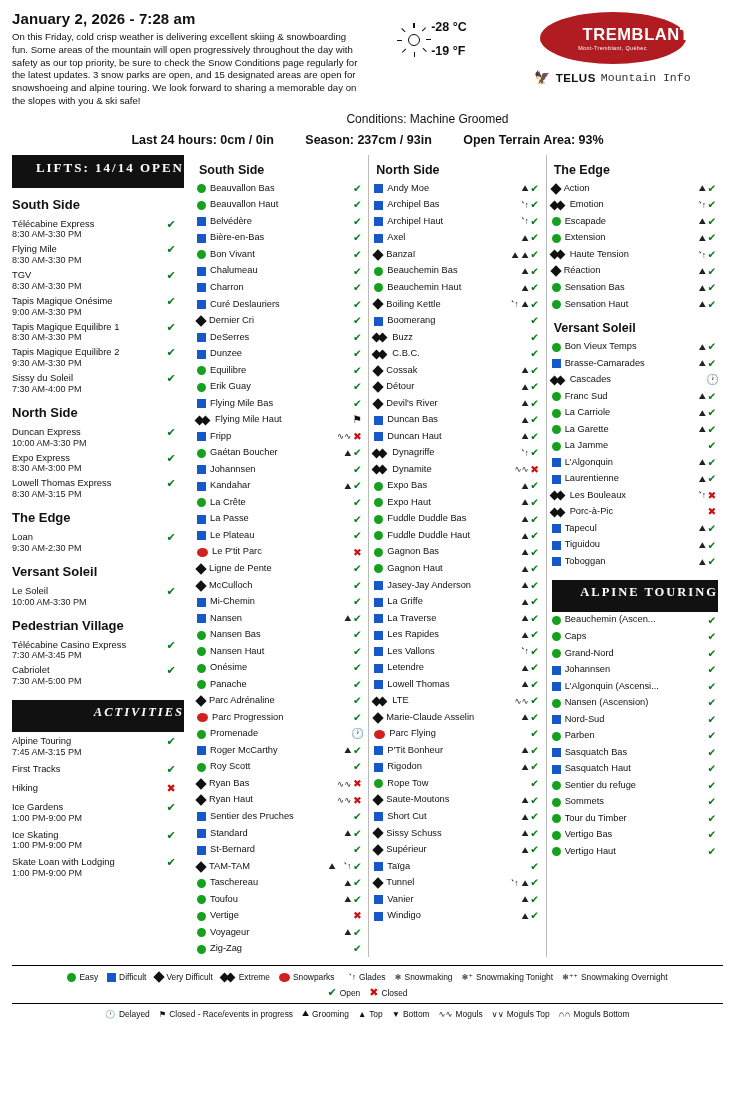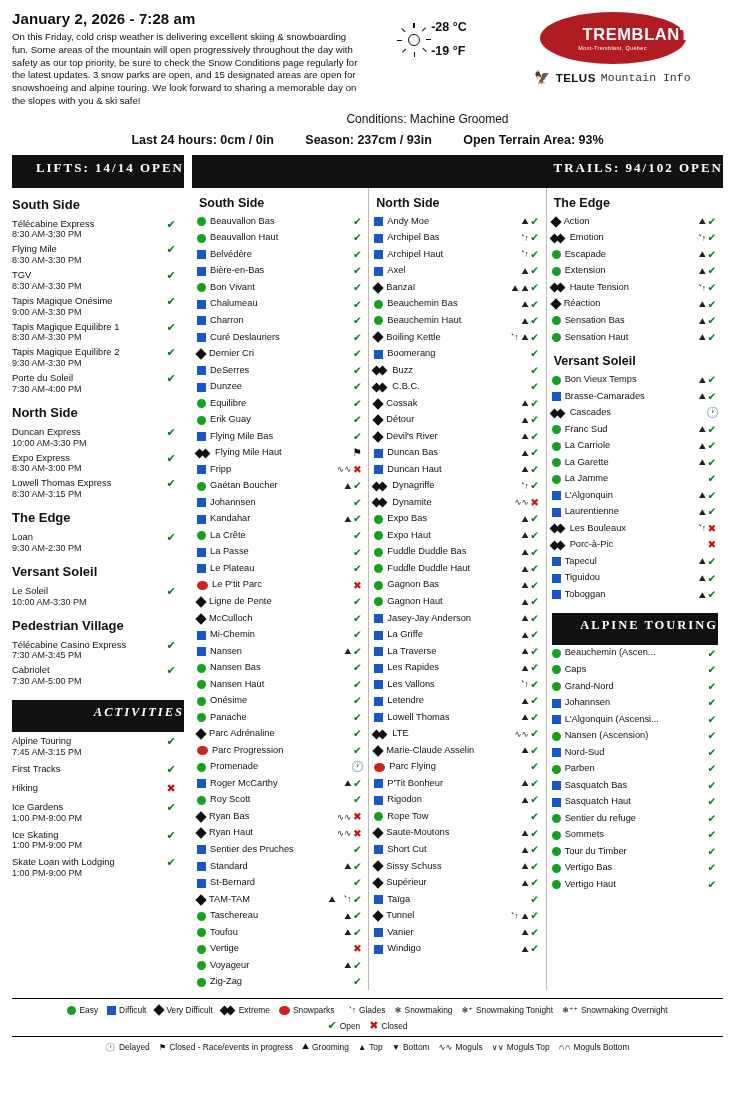--- a/index.html
+++ b/index.html
@@ -181,21 +181,21 @@
           </div>
           <div class="lift-row">
             <div>
               <div class="lift-name">Tapis Magique Equilibre 2</div>
               <div class="lift-time">9:30 AM-3:30 PM</div>
             </div>
             <div class="mark ok">✔</div>
           </div>
           <div class="lift-row">
             <div>
-              <div class="lift-name">Porte du Soleil</div>
+              <div class="lift-name">Sissy du Soleil</div>
               <div class="lift-time">7:30 AM-4:00 PM</div>
             </div>
             <div class="mark ok">✔</div>
           </div>
           <div class="sec-title">North Side</div>
           <div class="lift-row">
             <div>
               <div class="lift-name">Duncan Express</div>
               <div class="lift-time">10:00 AM-3:30 PM</div>
             </div>
@@ -289,21 +289,20 @@
             <div>
               <div class="lift-name">Skate Loan with Lodging</div>
               <div class="lift-time">1:00 PM-9:00 PM</div>
             </div>
             <div class="mark ok">✔</div>
           </div>
         </div>
     </div>
 
     <div class="col-right">
-      <div class="bar">TRAILS: 94/102 OPEN</div>
       <div class="trailcols" id="trail-columns">
           <div class="tcol">
             <div class="tcol-head">South Side</div>
             <div class="trow">
               <span class="d green"></span>
               <span class="tname">Beauvallon Bas</span>
               <span class="ticons"></span>
               <span class="tstatus ok">✔</span>
             </div>
             <div class="trow">

